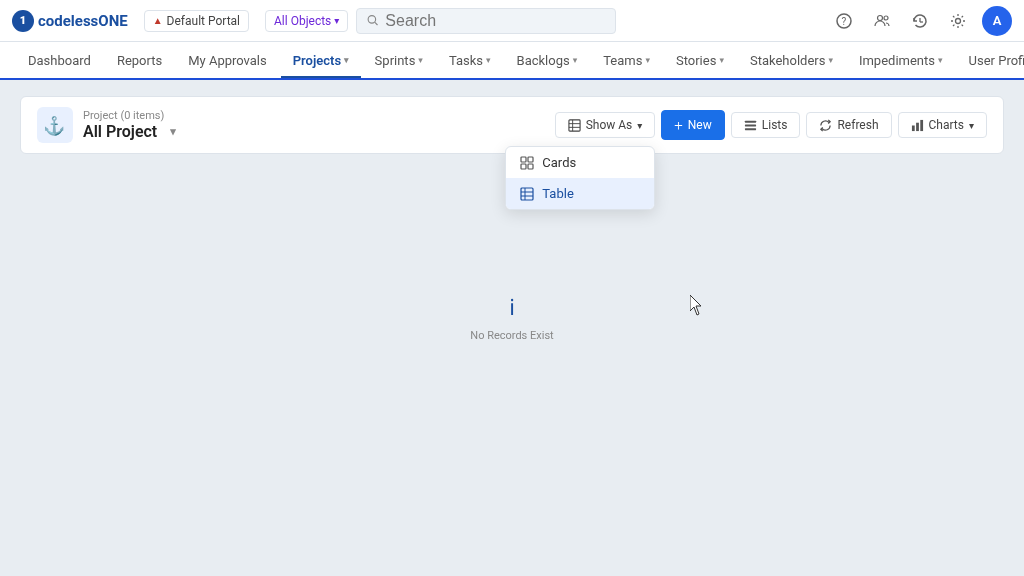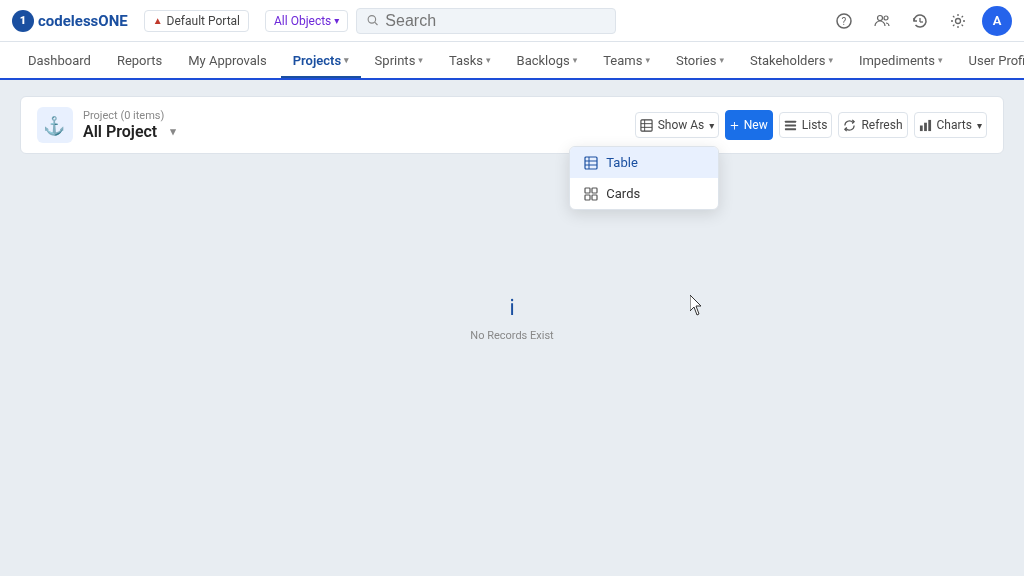--- a/index.html
+++ b/index.html
@@ -28,21 +28,21 @@
     .content { padding: 16px 20px; position: relative; }
     .project-header { display: flex; align-items: center; justify-content: space-between; background: #fff; border: 1px solid #dde3ea; border-radius: 6px; padding: 10px 16px; margin-bottom: 12px; }
     .project-title-area { display: flex; align-items: center; gap: 10px; }
     .project-icon { width: 36px; height: 36px; background: #e8f0fe; border-radius: 6px; display: flex; align-items: center; justify-content: center; color: #1a4fa0; font-size: 18px; }
     .project-info { display: flex; flex-direction: column; }
     .project-meta { font-size: 11px; color: #888; }
     .project-name { font-size: 16px; font-weight: 600; color: #222; display: flex; align-items: center; gap: 13px; }
     .project-name .chevron { font-size: 11px; color: #888; }
 
     .toolbar { display: flex; align-items: center; gap: 6px; }
-    .btn { display: flex; align-items: center; gap: 5px; padding: 5px 4px; border-radius: 4px; font-size: 12px; cursor: pointer; border: 1px solid #dde3ea; background: #fff; color: #444; white-space: nowrap; }
+    .btn { display: flex; align-items: center; gap: 5px; padding: 5px 12px; border-radius: 4px; font-size: 12px; cursor: pointer; border: 1px solid #dde3ea; background: #fff; color: #444; white-space: nowrap; }
     .btn-primary { background: #1a6fe8; color: #fff; border-color: #1a6fe8; }
 
     
     .show-as-dropdown { position: relative; }
     .dropdown-menu { position: absolute; top: 34px; right: 0; background: #fff; border: 1px solid #dde3ea; border-radius: 6px; box-shadow: 0 4px 16px rgba(0,0,0,0.12); min-width: 150px; z-index: 100; overflow: hidden; }
     .dropdown-item { display: flex; align-items: center; gap: 8px; padding: 8px 14px; font-size: 13px; cursor: pointer; color: #333; }
     .dropdown-item.active { background: #e8f0fe; color: #1a4fa0; }
 
     
     .empty-state { display: flex; flex-direction: column; align-items: center; justify-content: center; height: 300px; color: #888; gap: 8px; }
@@ -182,38 +182,38 @@
               <rect x="1" y="1" width="12" height="12" rx="1" stroke="#444" stroke-width="1.2"></rect>
               <line x1="1" y1="5" x2="13" y2="5" stroke="#444" stroke-width="1"></line>
               <line x1="1" y1="9" x2="13" y2="9" stroke="#444" stroke-width="1"></line>
               <line x1="5" y1="1" x2="5" y2="13" stroke="#444" stroke-width="1"></line>
             </svg>
           <span>Show As</span>
           <span style="font-size:10px;">▾</span>
         </div>
 
         <div class="dropdown-menu">
+          <div class="dropdown-item">
+            <svg width="14" height="14" viewBox="0 0 14 14" fill="none">
+                <rect x="1" y="1" width="5" height="5" rx="0.8" stroke="#555" stroke-width="1.2"></rect>
+                <rect x="8" y="1" width="5" height="5" rx="0.8" stroke="#555" stroke-width="1.2"></rect>
+                <rect x="1" y="8" width="5" height="5" rx="0.8" stroke="#555" stroke-width="1.2"></rect>
+                <rect x="8" y="8" width="5" height="5" rx="0.8" stroke="#555" stroke-width="1.2"></rect>
+              </svg>
+            <span>Cards</span>
+          </div>
           <div class="dropdown-item active">
             <svg width="14" height="14" viewBox="0 0 14 14" fill="none">
                 <rect x="1" y="1" width="12" height="12" rx="1" stroke="#1a4fa0" stroke-width="1.2"></rect>
                 <line x1="1" y1="5" x2="13" y2="5" stroke="#1a4fa0" stroke-width="1"></line>
                 <line x1="1" y1="9" x2="13" y2="9" stroke="#1a4fa0" stroke-width="1"></line>
                 <line x1="5" y1="1" x2="5" y2="13" stroke="#1a4fa0" stroke-width="1"></line>
               </svg>
             <span>Table</span>
           </div>
-          <div class="dropdown-item">
-            <svg width="14" height="14" viewBox="0 0 14 14" fill="none">
-                <rect x="1" y="1" width="5" height="5" rx="0.8" stroke="#555" stroke-width="1.2"></rect>
-                <rect x="8" y="1" width="5" height="5" rx="0.8" stroke="#555" stroke-width="1.2"></rect>
-                <rect x="1" y="8" width="5" height="5" rx="0.8" stroke="#555" stroke-width="1.2"></rect>
-                <rect x="8" y="8" width="5" height="5" rx="0.8" stroke="#555" stroke-width="1.2"></rect>
-              </svg>
-            <span>Cards</span>
-          </div>
         </div>
       </div>
 
       <div class="btn btn-primary">
         <span style="font-size:15px;font-weight:300;">+</span>
         <span>New</span>
       </div>
 
       <div class="btn">
         <svg width="13" height="13" viewBox="0 0 14 14" fill="none">

